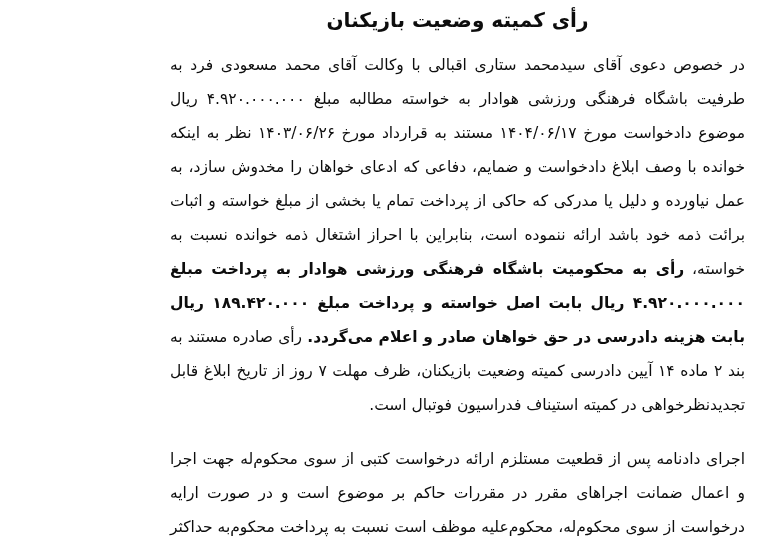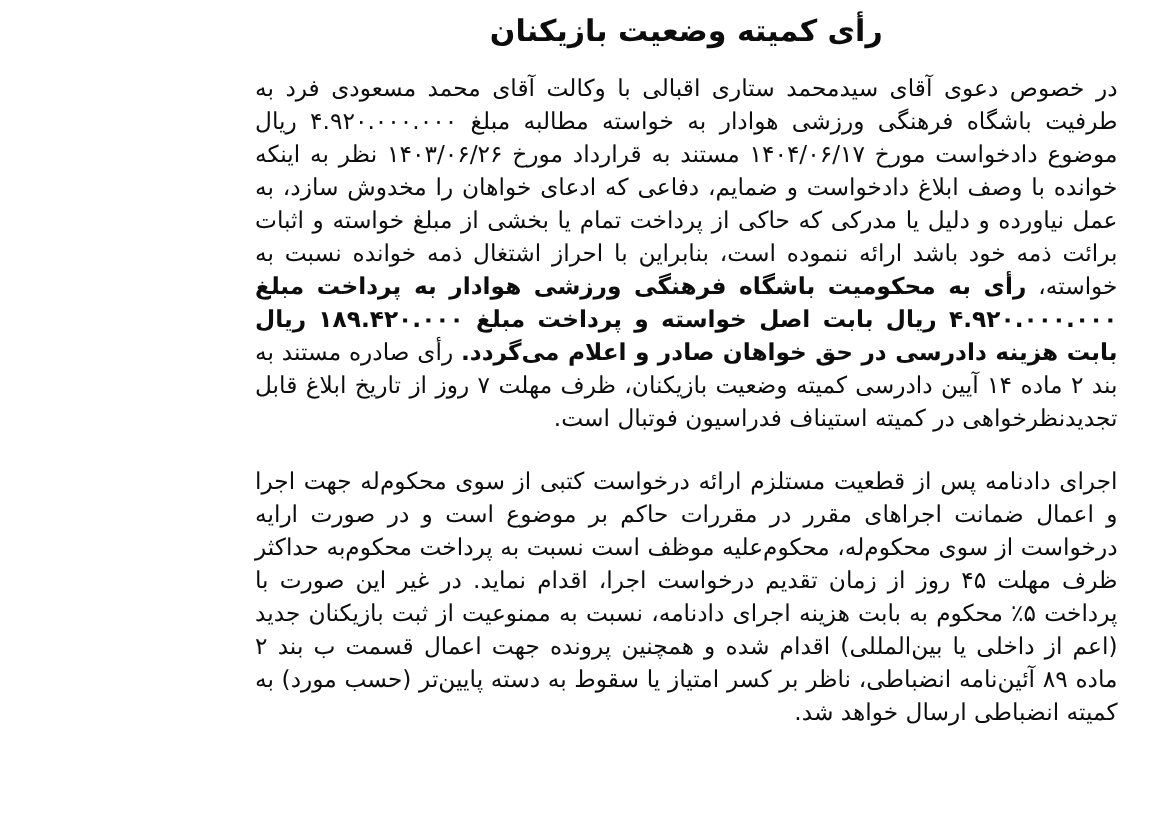--- a/index.html
+++ b/index.html
@@ -24,21 +24,21 @@
   }
   .doc-title {
     text-align: center;
     font-weight: bold;
     font-size: 20px;
     margin: 2px 0 16px 0;
     letter-spacing: 0;
   }
   .para {
     font-size: 15.5px;
-    line-height: 22px;
+    line-height: 34px;
     text-align: justify;
     text-justify: inter-word;
     margin: 0 0 20px 0;
   }
   .para b {
     font-weight: bold;
   }
 </style>
 </head>
 <body>

